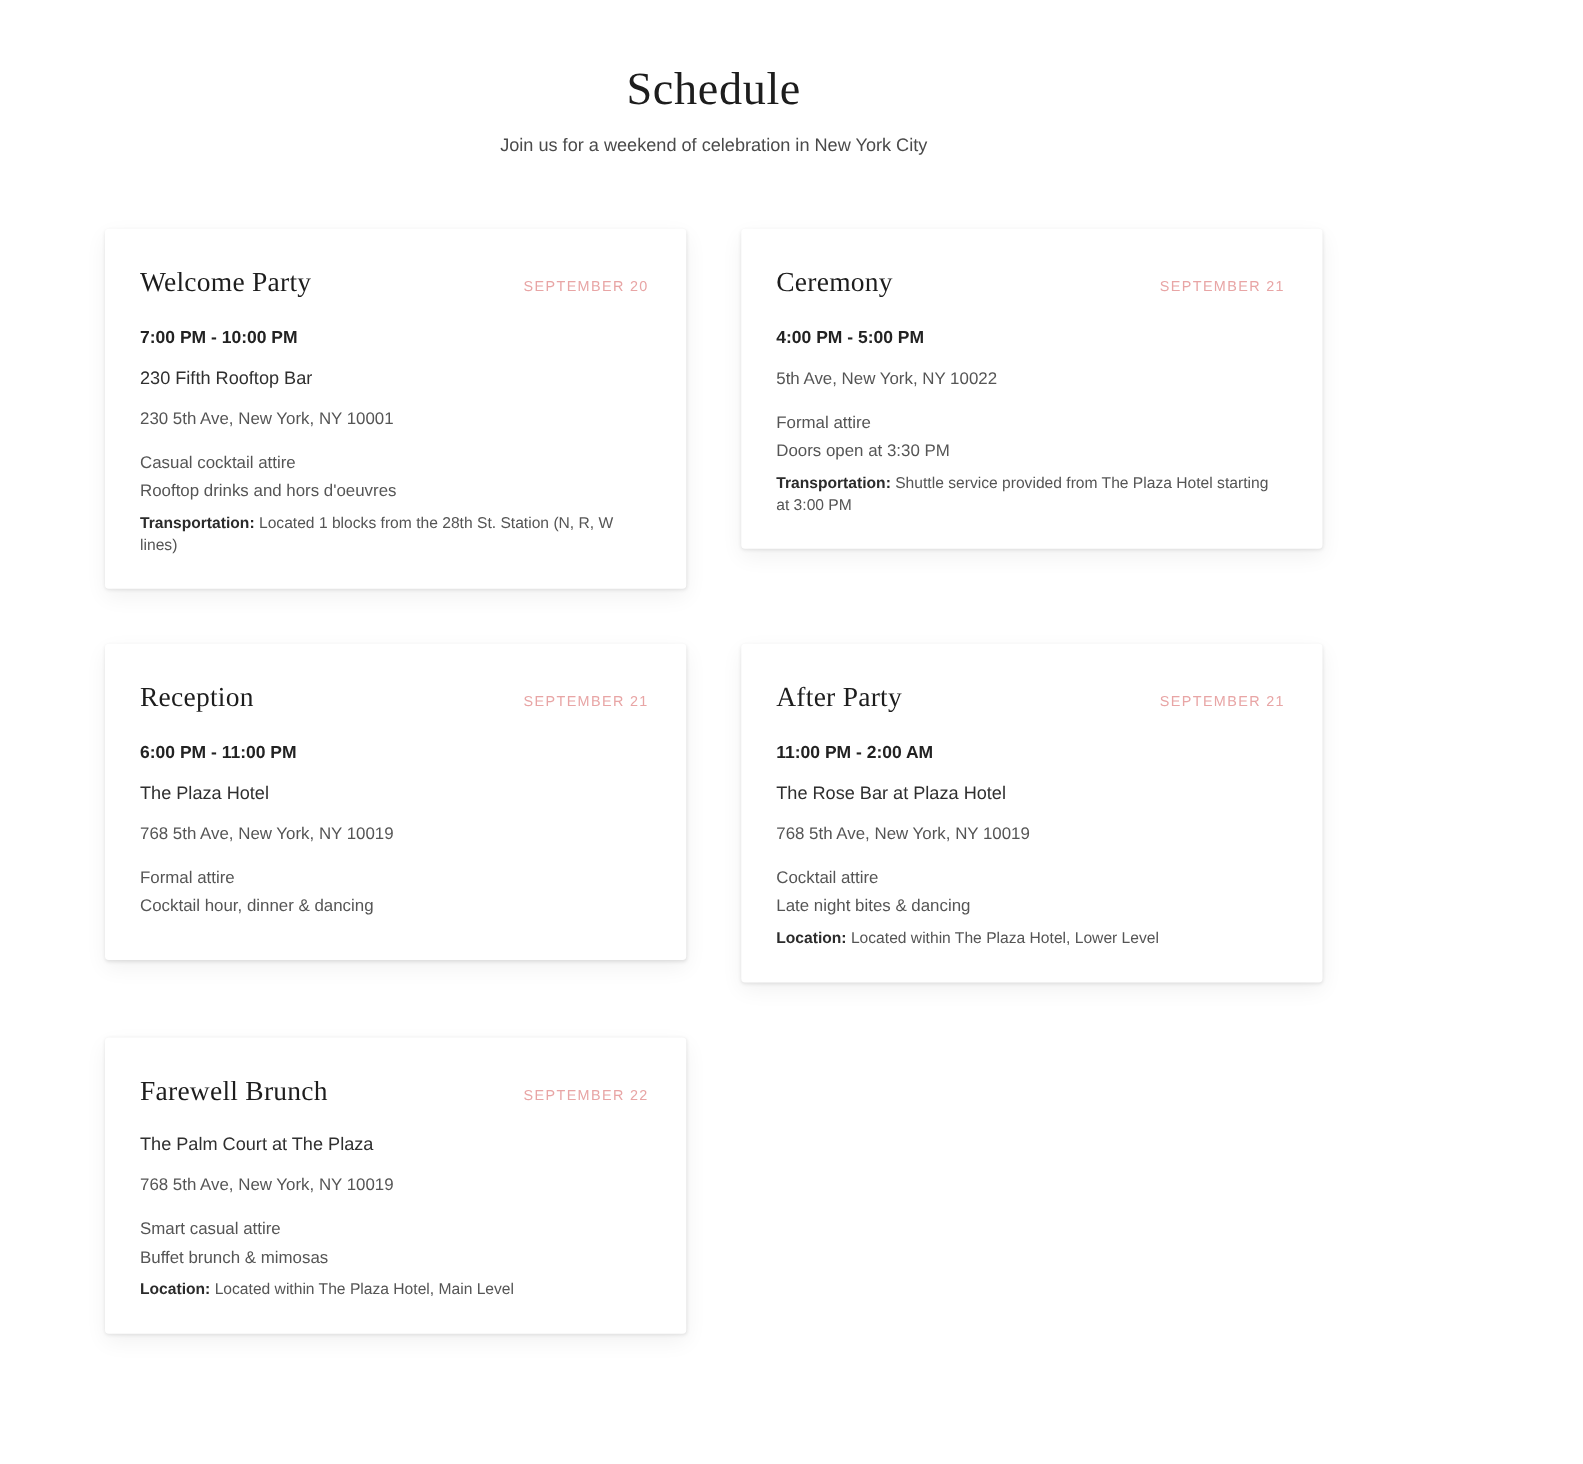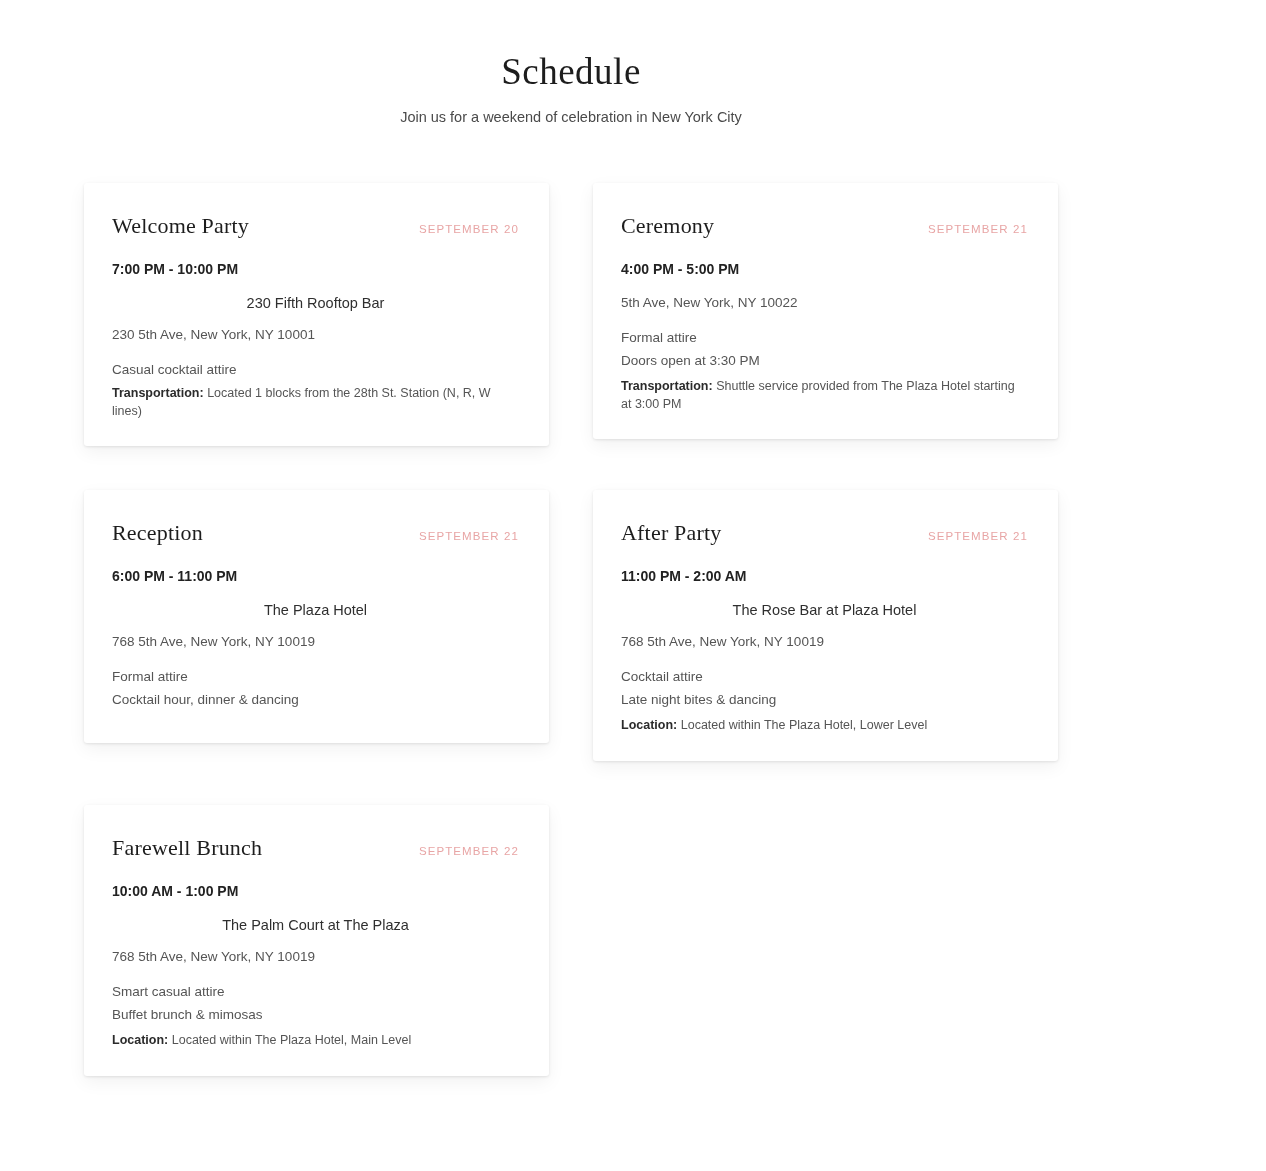--- a/index.html
+++ b/index.html
@@ -75,21 +75,20 @@
   .event-time {
     font-size: 14px;
     font-weight: 700;
     color: #222222;
     margin-bottom: 18px;
   }
   .event-venue {
     font-size: 14.5px;
     color: #2f2f2f;
     margin-bottom: 16px;
-    text-align: center;
   }
   .event-address {
     font-size: 13.5px;
     color: #555555;
     margin-bottom: 20px;
   }
   .event-attire {
     font-size: 13.5px;
     color: #555555;
     margin-bottom: 8px;
@@ -123,20 +122,21 @@
 
     <div class="event-card">
       <div class="card-head">
         <div class="event-name">Welcome Party</div>
         <div class="event-date">SEPTEMBER 20</div>
       </div>
       <div class="event-time">7:00 PM - 10:00 PM</div>
       <div class="event-venue">230 Fifth Rooftop Bar</div>
       <div class="event-address">230 5th Ave, New York, NY 10001</div>
       <div class="event-attire">Casual cocktail attire</div>
+      <div class="event-detail">Rooftop drinks and hors d'oeuvres</div>
       <div class="event-note"><span class="note-label">Transportation:</span> <span>Located 1 blocks from the 28th St. Station (N, R, W lines)</span></div>
     </div>
 
     <div class="event-card">
       <div class="card-head">
         <div class="event-name">Ceremony</div>
         <div class="event-date">SEPTEMBER 21</div>
       </div>
       <div class="event-time">4:00 PM - 5:00 PM</div>
       <div class="event-address">5th Ave, New York, NY 10022</div>
@@ -168,21 +168,20 @@
       <div class="event-attire">Cocktail attire</div>
       <div class="event-detail">Late night bites &amp; dancing</div>
       <div class="event-note"><span class="note-label">Location:</span> <span>Located within The Plaza Hotel, Lower Level</span></div>
     </div>
 
     <div class="event-card">
       <div class="card-head">
         <div class="event-name">Farewell Brunch</div>
         <div class="event-date">SEPTEMBER 22</div>
       </div>
-      <div class="event-time">10:00 AM - 1:00 PM</div>
       <div class="event-venue">The Palm Court at The Plaza</div>
       <div class="event-address">768 5th Ave, New York, NY 10019</div>
       <div class="event-attire">Smart casual attire</div>
       <div class="event-detail">Buffet brunch &amp; mimosas</div>
       <div class="event-note"><span class="note-label">Location:</span> <span>Located within The Plaza Hotel, Main Level</span></div>
     </div>
 
   </div>
 </div>
 

